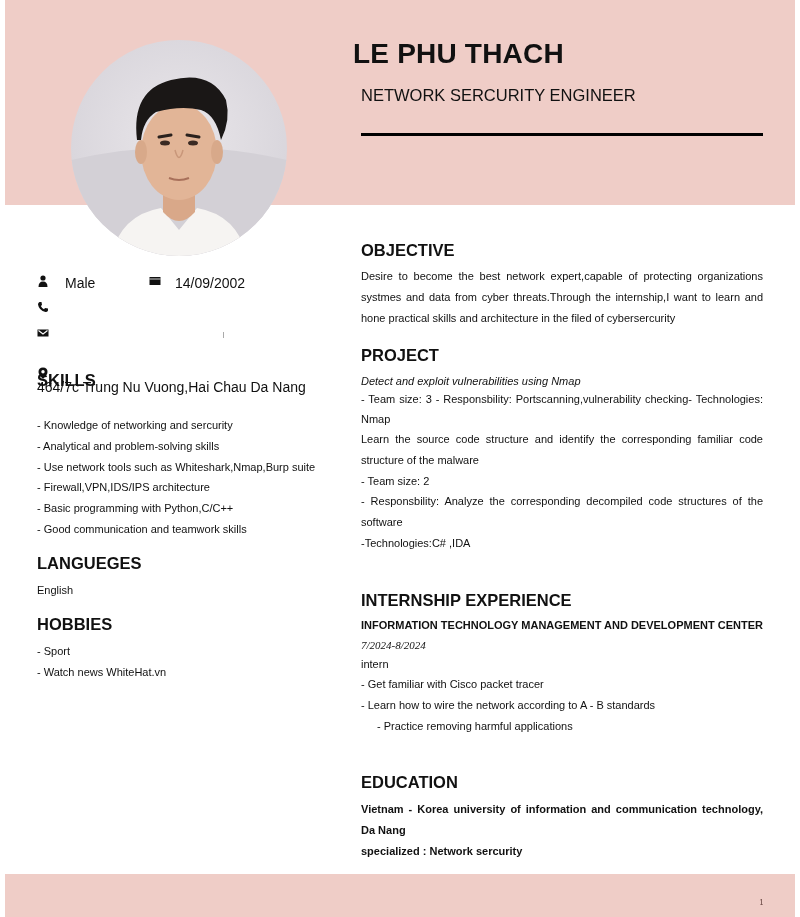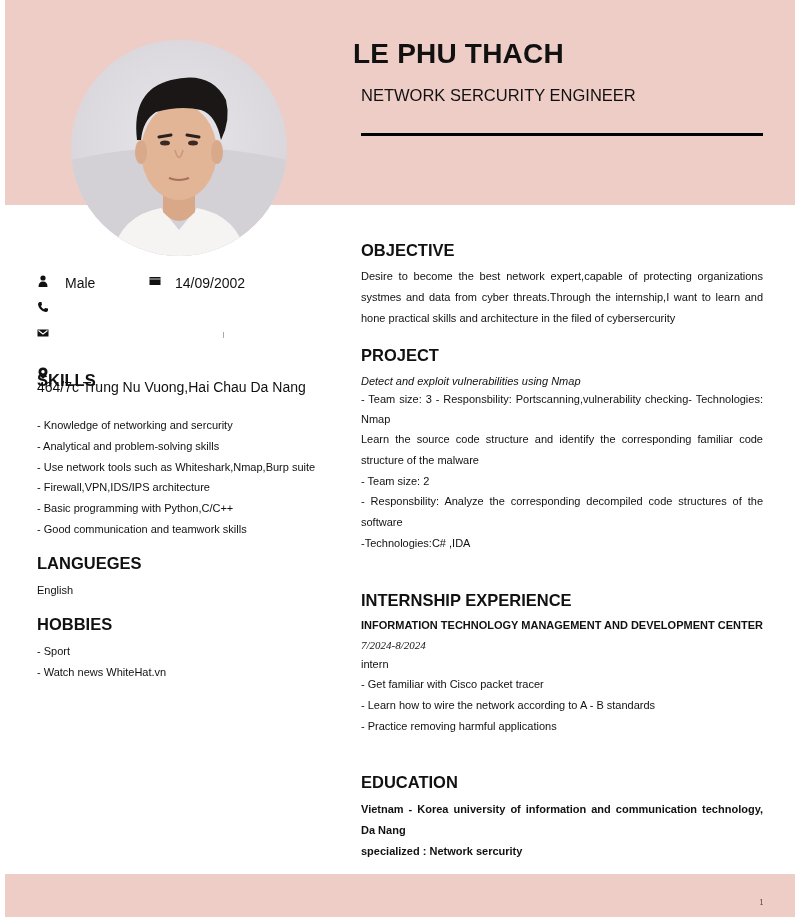--- a/index.html
+++ b/index.html
@@ -138,21 +138,21 @@
   <p style="line-height:20.8px;">-Technologies:C# ,IDA</p>
 </div>
 
 <h2 class="h2" style="left:361px; top:591px;">INTERNSHIP EXPERIENCE</h2>
 <div class="right-block" style="top:616px; line-height:18.5px;">
   <p class="bold" style="text-align-last:left;">INFORMATION TECHNOLOGY MANAGEMENT AND DEVELOPMENT CENTER</p>
   <p class="italic" style="margin-top:1px;font-family:Liberation Serif, serif;">7/2024-8/2024</p>
   <p style="line-height:20px;">intern</p>
   <p style="line-height:20.8px;">- Get familiar with Cisco packet tracer</p>
   <p style="line-height:20.8px;">- Learn how to wire the network according to A - B standards</p>
-  <p style="line-height:20.8px;">- Practice removing harmful applications</p>
+  <p style="line-height:20.8px;margin-left:16px;">- Practice removing harmful applications</p>
 </div>
 
 <h2 class="h2" style="left:361px; top:773px;">EDUCATION</h2>
 <div class="right-block" style="top:799px;font-weight:bold;">
   <p>Vietnam - Korea university of information and communication technology, Da Nang</p>
   <p>specialized : Network sercurity</p>
 </div>
 
 <div class="band-bottom"></div>
 <div class="page-num">1</div>

